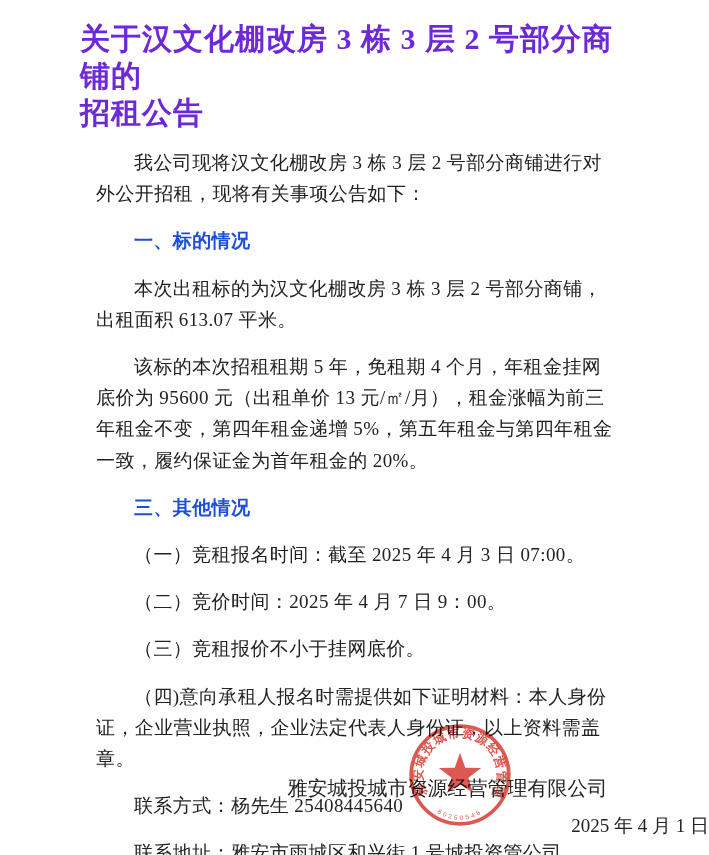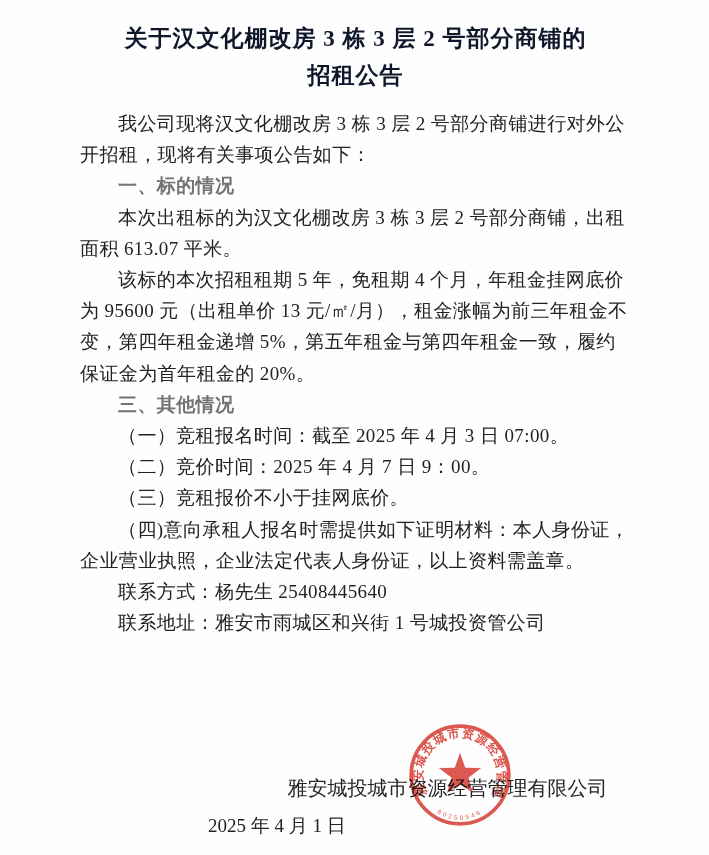--- a/index.html
+++ b/index.html
@@ -12,58 +12,57 @@
     width:709px;
     height:855px;
     margin:0 auto;
     background:#fefefe;
     color:#222;
     overflow:hidden;
     box-sizing:border-box;
     padding:20px 78px 0 80px;
   }
   .doc-title{
-    text-align:center;
     font-weight:bold;
-    font-size:23px;
+    font-size:30px;
     line-height:37px;
-    color:#0f172a;
+    color:#6d28d9;
     letter-spacing:1px;
     margin-bottom:14px;
   }
   .doc-title .t-line{display:block;}
   .body-text{
     font-size:19px;
     line-height:31.2px;
     letter-spacing:0.4px;
   }
   .body-text p{
-    margin:0;
+    margin:16px;
     text-indent:2em;
   }
   .para{font-family:"Liberation Serif","DejaVu Serif",serif;}
   .heading{
     font-family:"Liberation Sans","DejaVu Sans",sans-serif;
     font-weight:bold;
-    color:#737373;
+    color:#1d4ed8;
   }
   .signature{
     position:absolute;
     left:0; right:0;
     top:770px;
     font-size:20px;
     line-height:37px;
     color:#242424;
   }
   .sig-company{
     text-align:center;
     padding-left:186px;
   }
   .sig-date{
-    text-align:left;
+    text-align:right;
     padding-left:208px;
     font-size:19px;
   }
   .seal{
     position:absolute;
     left:386px;
     top:701px;
     width:148px;
     height:148px;
     mix-blend-mode:multiply;

